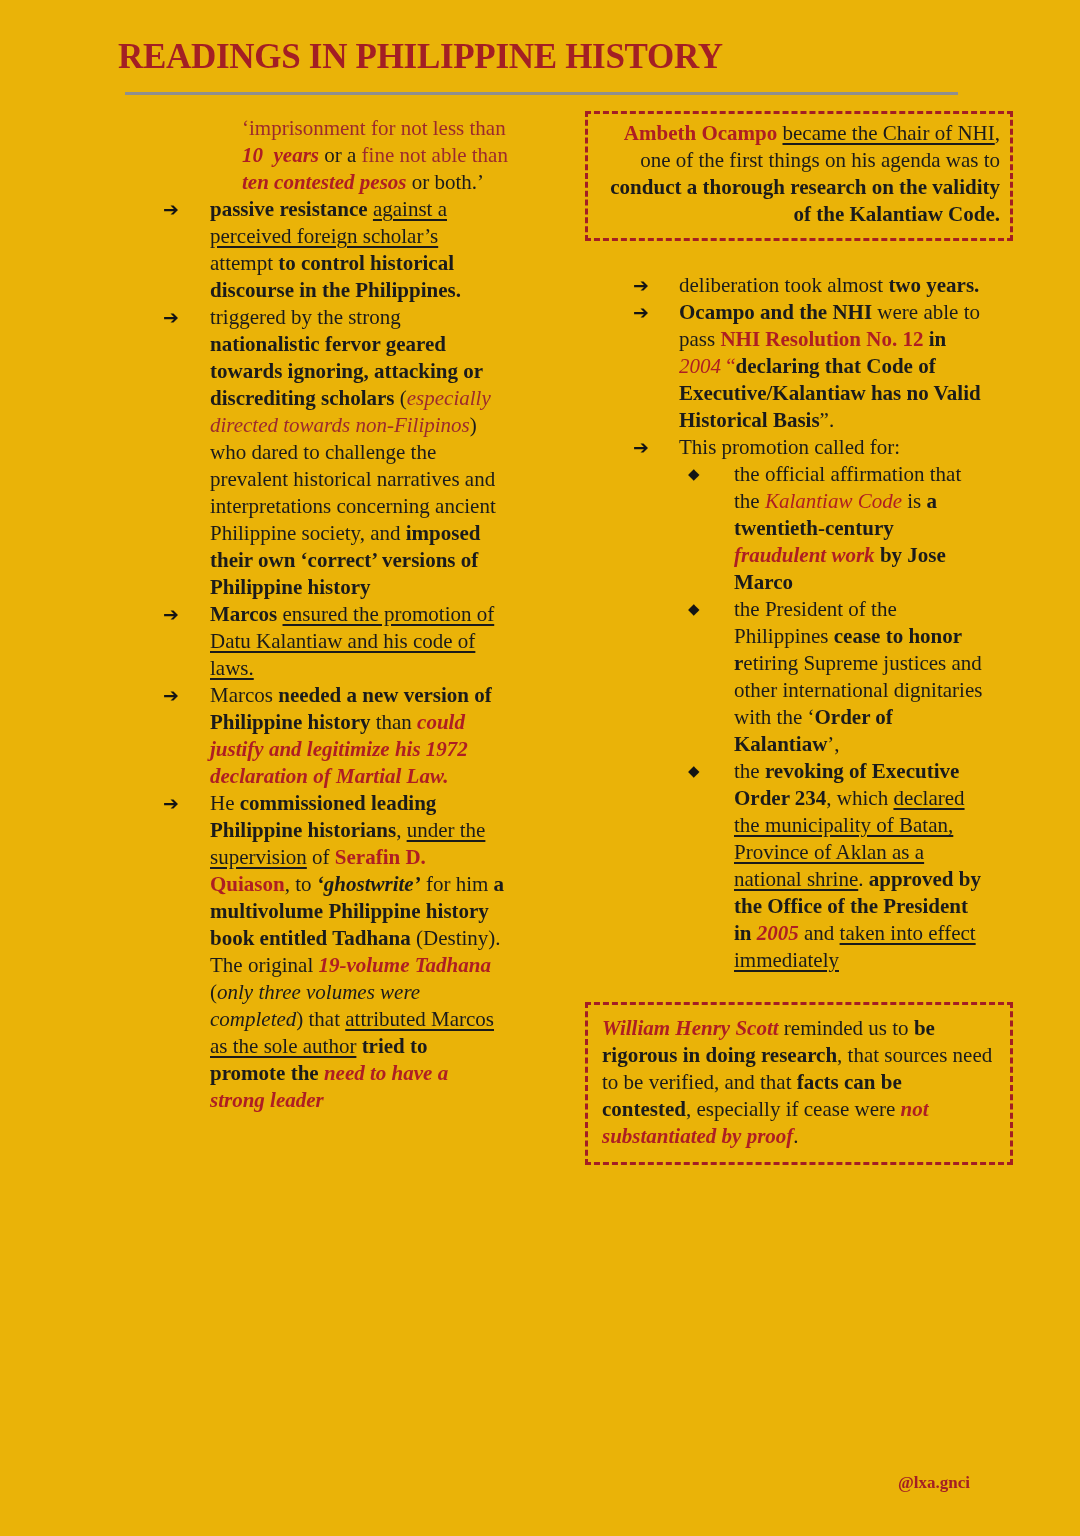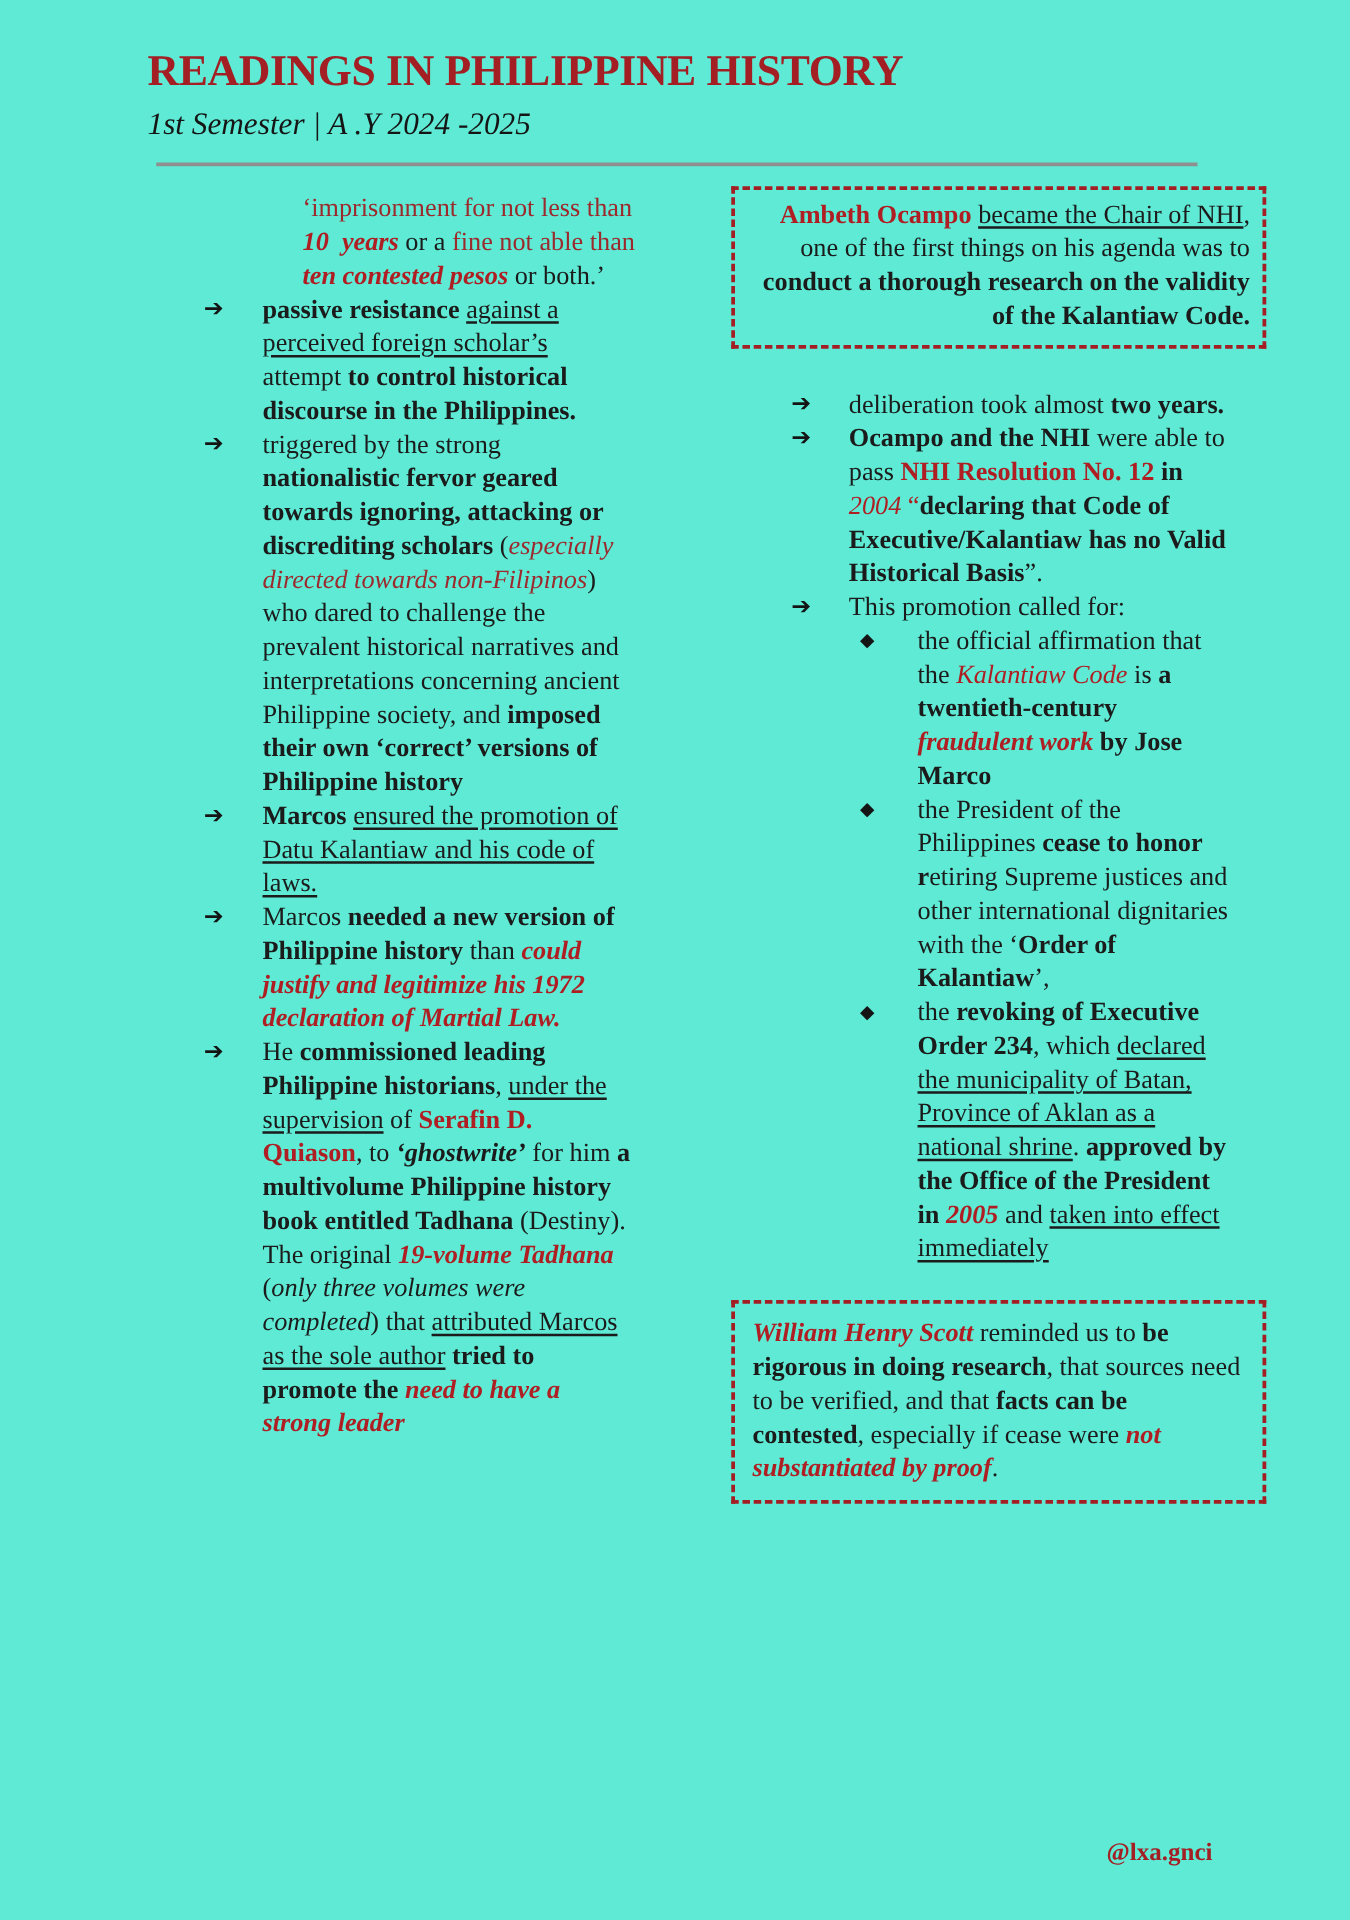--- a/index.html
+++ b/index.html
@@ -1,19 +1,19 @@
 <!DOCTYPE html>
 <html lang="en" style="--accent: #a31f24; --text: #1b1b1b; --red: #9c2a2d; --bred: #ae1e23; --rule: #8f8f8f;"><head>
 <meta charset="utf-8">
 <style>
   html,body{margin:0;padding:0;background:#ffffff;}
   .page{
     position:relative;
     width:1080px;height:1536px;
-    background:#5eead4;
+    background:#eab308;
     font-family:"Liberation Serif","DejaVu Serif",serif;
     color:var(--text,#1b1b1b);
     font-size:21px;line-height:27px;
     overflow:hidden;
   }
   
   .header{padding:38px 0 0 118px;}
   .title{
     margin:0;font-size:35px;line-height:38px;font-weight:700;
     letter-spacing:-0.3px;color:var(--accent,#a31f24);
@@ -52,30 +52,29 @@
   .note-box.bottom{margin-top:28px;text-align:left;padding:10px 14px 12px;}
   
   .b{font-weight:700;}
   .i{font-style:italic;}
   .u{text-decoration:underline;text-decoration-thickness:2px;text-underline-offset:3px;}
   .c-red{color:var(--red,#9c2a2d);}
   .c-bred{color:var(--bred,#ae1e23);}
   
   .footer{
     position:absolute;right:110px;bottom:40px;
-    font-weight:700;font-size:20px;color:var(--accent,#a31f24);
+    font-weight:700;font-size:17px;color:var(--accent,#a31f24);
   }
 </style>
 </head>
 <body>
 
 <div class="page">
   <div class="header">
     <h1 class="title">READINGS IN PHILIPPINE HISTORY</h1>
-    <div class="subtitle">1st Semester | A .Y 2024 -2025</div>
     <div class="divider"></div>
   </div>
 
   <div class="columns">
     <div class="col-left">
       <div class="quote"><span class="c-red">‘imprisonment for not less than </span><span class="b i c-bred">10&nbsp; years</span><span> or a </span><span class="c-red">fine not able than </span><span class="b i c-bred">ten contested pesos</span><span> or both.’</span></div>
       <ul class="blist" id="left-list">
           <li class="item arrow">
             <span class="marker">➔</span>
             <span class="content"><span class="b">passive resistance</span><span> </span><span class="u">against a perceived foreign scholar’s</span><span> attempt </span><span class="b">to control historical discourse in the Philippines.</span></span>

